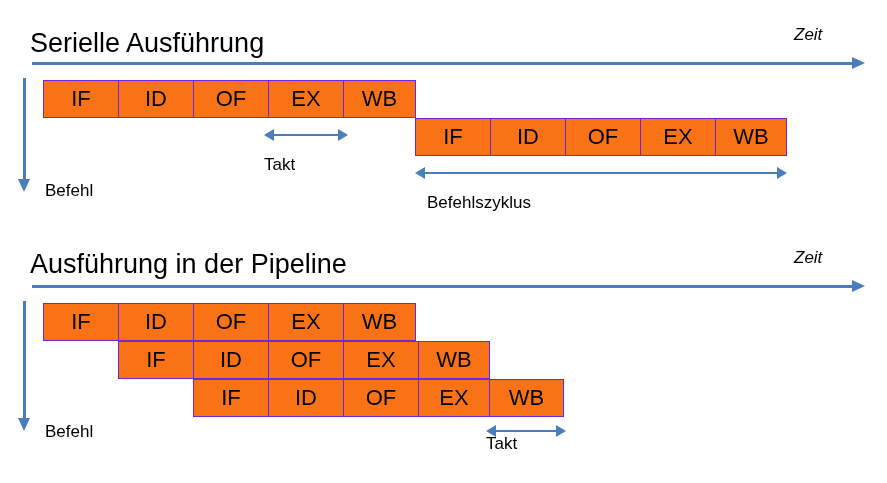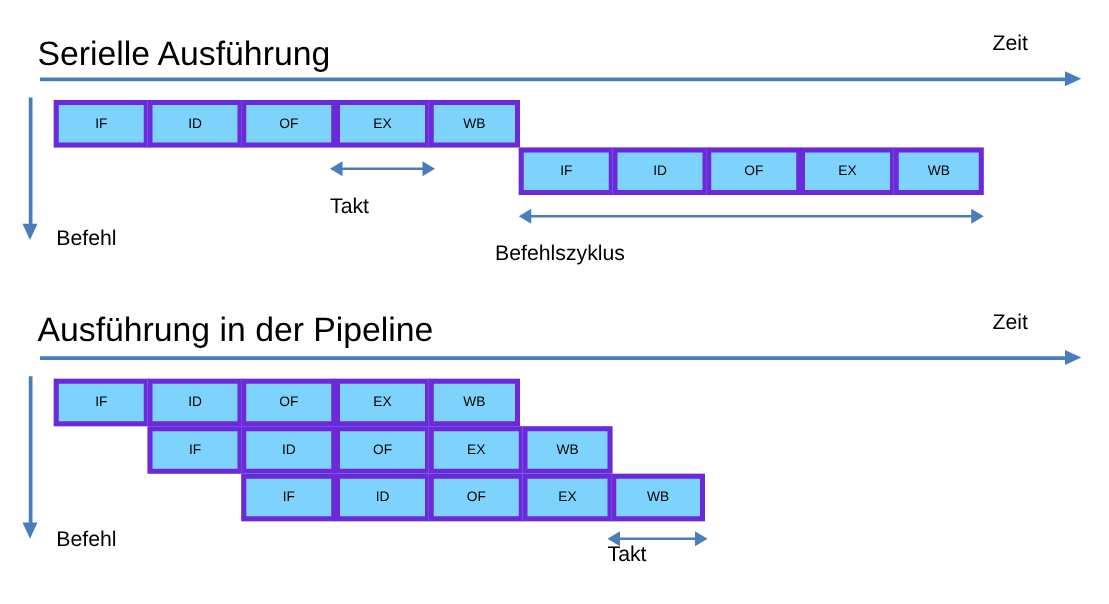--- a/index.html
+++ b/index.html
@@ -40,20 +40,21 @@
     width: 0; height: 0;
     border-top: 6px solid transparent;
     border-bottom: 6px solid transparent;
     border-left: 13px solid #4A7EBB;
   }
   .axis-label {
     position: absolute;
     font-size: 17px;
     line-height: 20px;
     white-space: nowrap;
+    font-style: italic;
   }
 
   
   .vaxis-line {
     position: absolute;
     width: 3px;
     background: #4A7EBB;
   }
   .vaxis-head {
     position: absolute;
@@ -66,23 +67,23 @@
     position: absolute;
     font-size: 17px;
     line-height: 20px;
     white-space: nowrap;
   }
 
   
   .stage {
     position: absolute;
     box-sizing: border-box;
-    background: #7dd3fc;
-    border: 4px solid #6d28d9;
-    font-size: 11px;
+    background: #f97316;
+    border: 1px solid #6d28d9;
+    font-size: 22px;
     line-height: 1;
     display: flex;
     align-items: center;
     justify-content: center;
     color: #000000;
   }
 
   
   .measure { position: absolute; height: 12px; }
   .measure .m-line {
@@ -145,21 +146,21 @@
     <div class="m-line"></div>
     <div class="m-head-r"></div>
   </div>
   <div class="measure-label" style="left:264px; top:155px; width:84px;">Takt</div>
 
   <div class="measure" style="left:415px; top:167px; width:372px;">
     <div class="m-head-l"></div>
     <div class="m-line"></div>
     <div class="m-head-r"></div>
   </div>
-  <div class="measure-label" style="left:396px; top:193px; width:372px;">Befehlszyklus</div>
+  <div class="measure-label" style="left:427px; top:193px; width:372px;">Befehlszyklus</div>
 </div>
 
 <div class="section">
 
   <div class="section-title" style="left:30px; top:248px;text-align:right;">Ausführung in der Pipeline</div>
 
   <div class="axis-line" style="left:32px; top:285px; width:822px;"></div>
   <div class="axis-head" style="left:852px; top:280px;"></div>
   <div class="axis-label" style="left:794px; top:248px;">Zeit</div>
 

